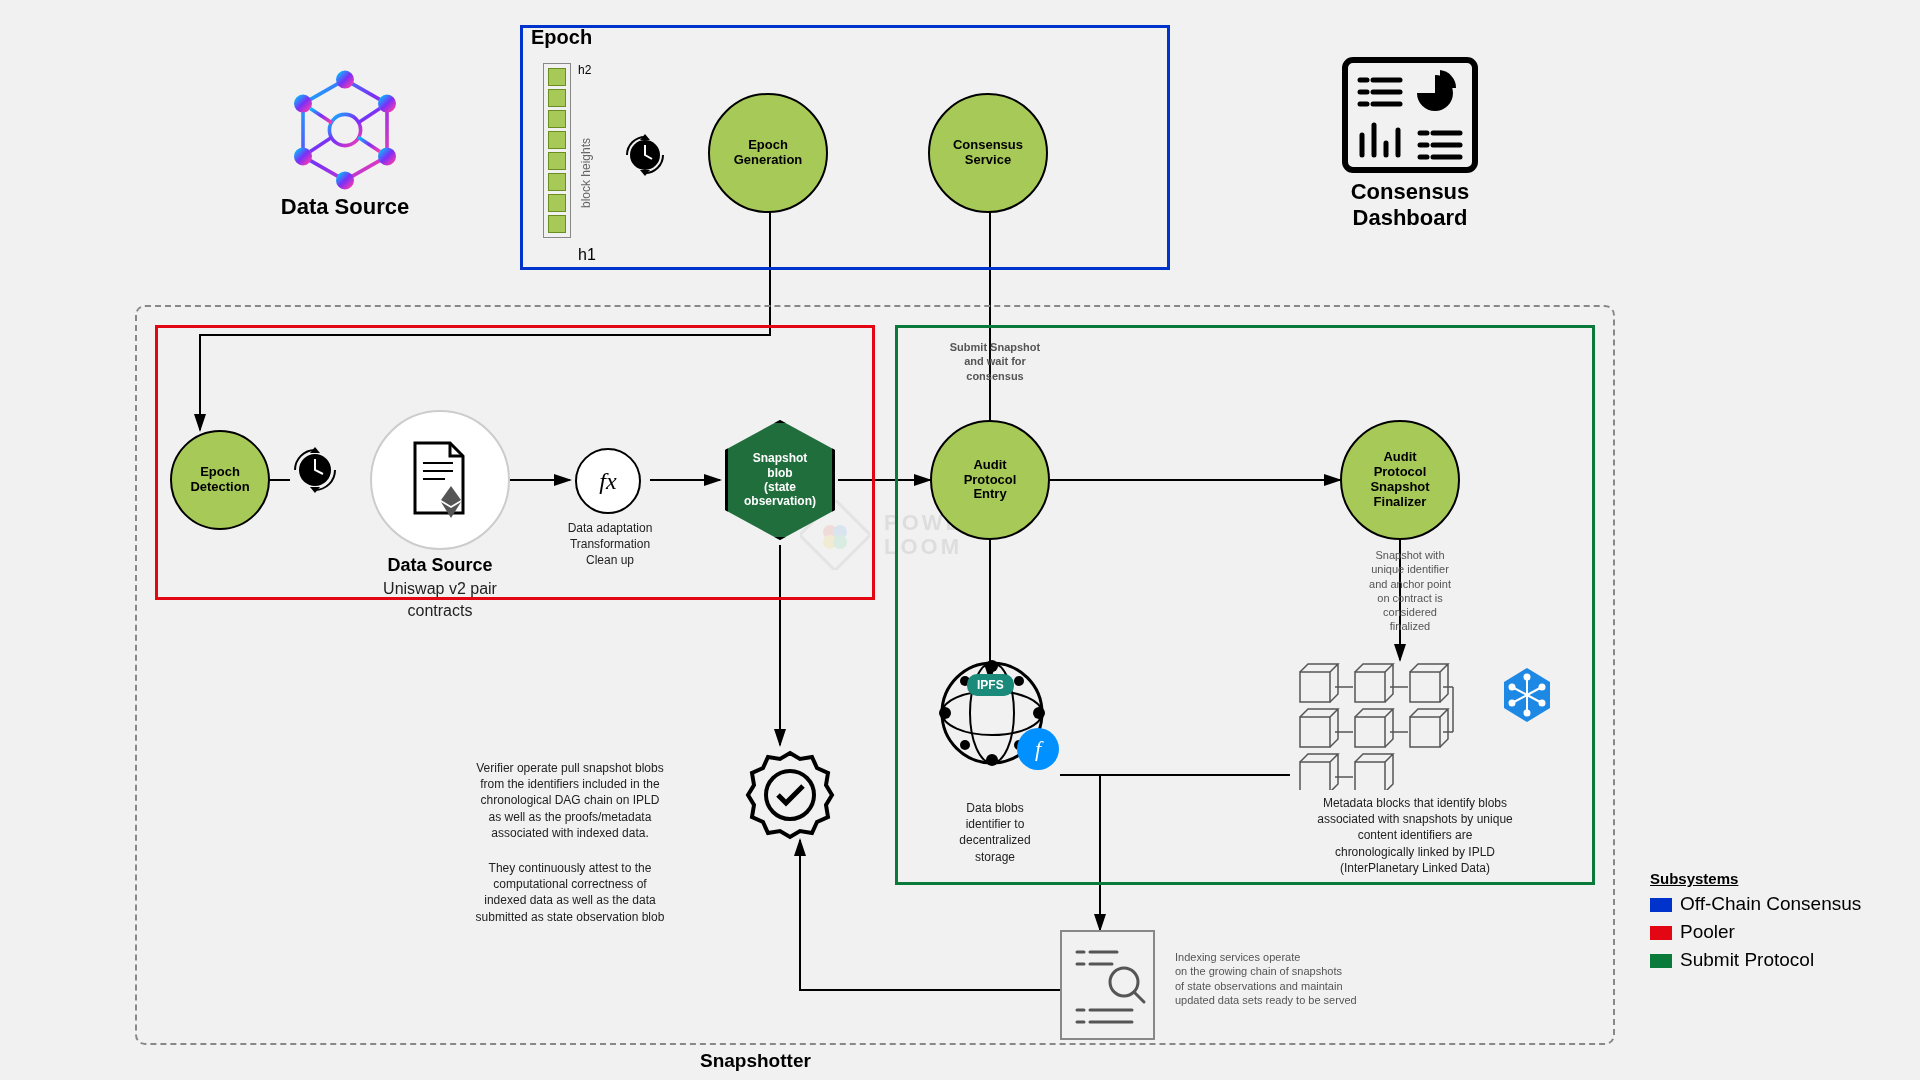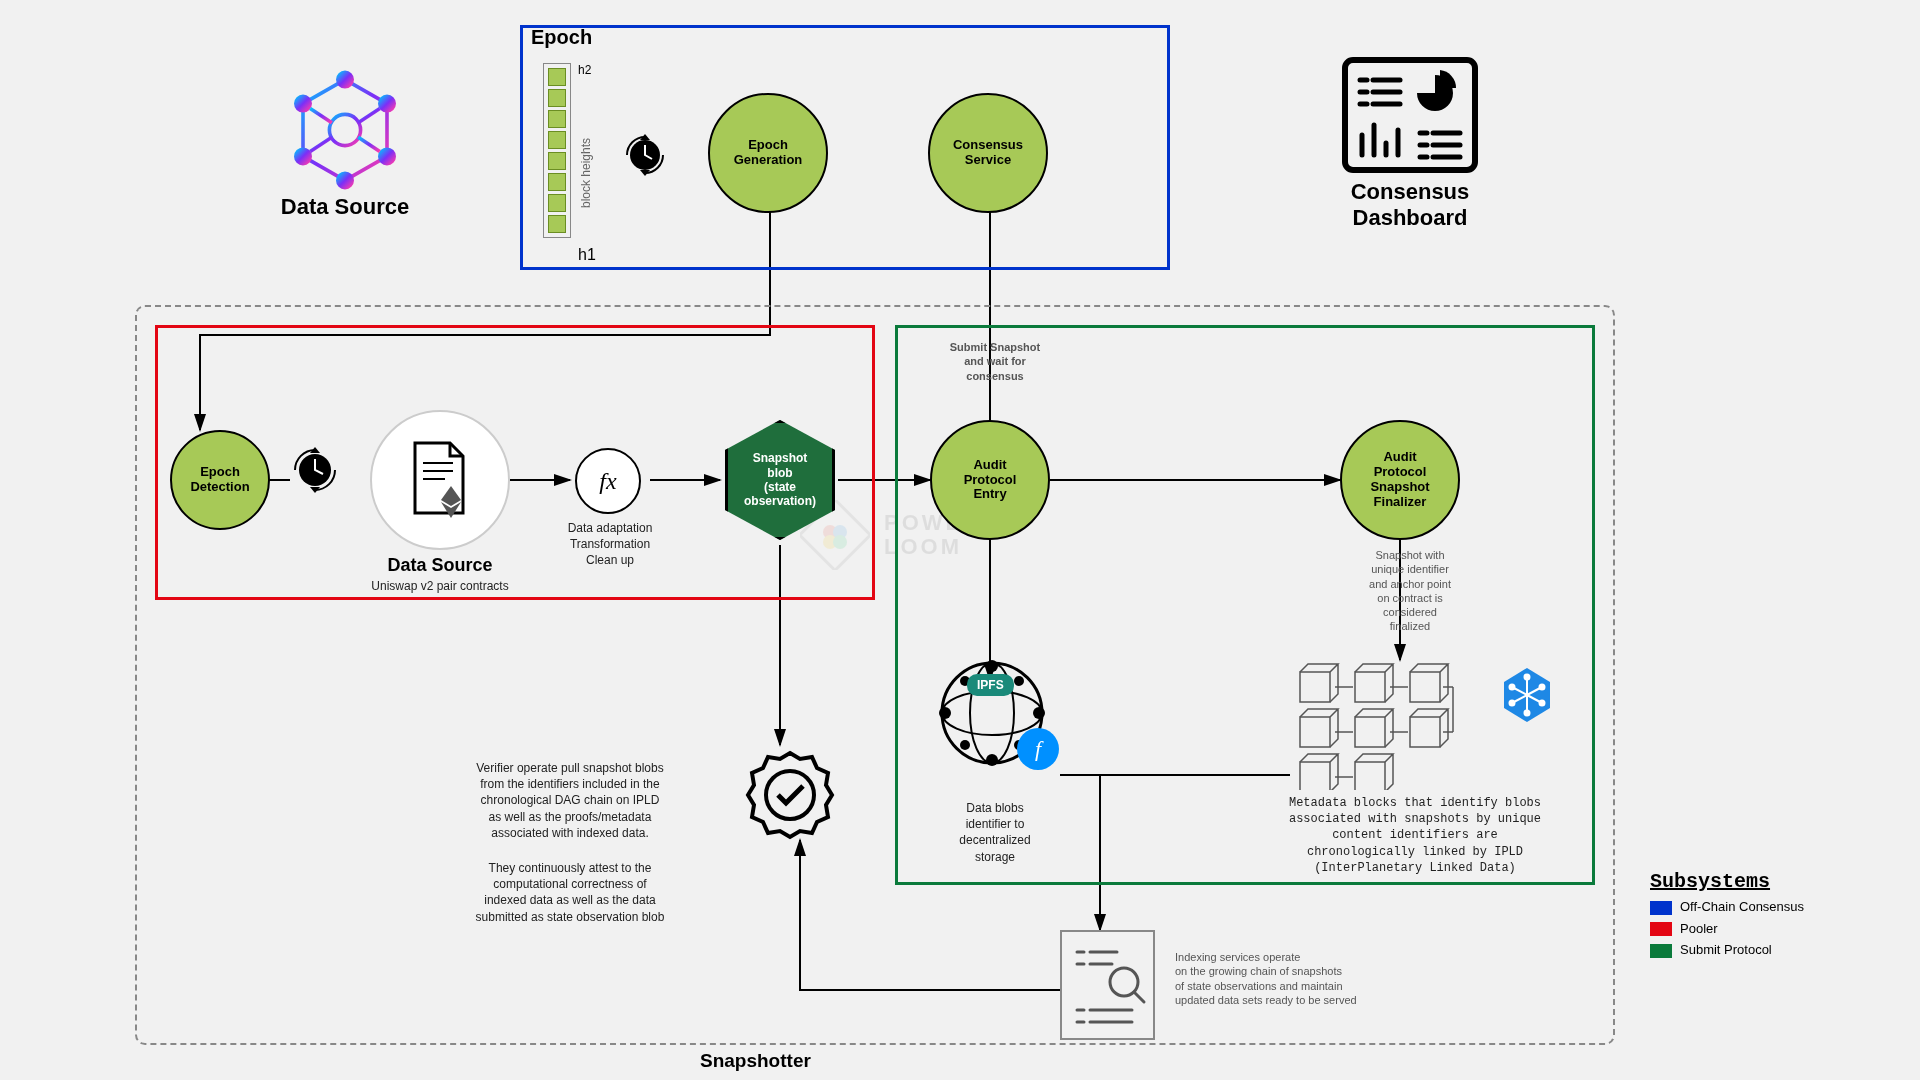--- a/index.html
+++ b/index.html
@@ -42,21 +42,21 @@
     border: 3px solid #000;
   }
   .box-blue { border: 3px solid #0033cc; }
   .box-red  { border: 3px solid #e30613; }
   .box-green{ border: 3px solid #0a7a3b; }
   .dashed-box { border: 2px dashed #888; border-radius: 10px; }
   .label { font-weight: 700; text-align: center; }
   .small-text { font-size: 12px; color: #222; text-align: center; line-height: 1.35; }
   .tiny-text { font-size: 11px; color: #555; text-align: center; line-height: 1.3; }
   .legend-box { width: 22px; height: 14px; display: inline-block; margin-right: 8px; vertical-align: middle; }
-  .legend-item { font-size: 13px; margin-top: 6px; }
+  .legend-item { font-size: 19px; margin-top: 6px; }
   .heading { font-size: 22px; font-weight: 800; }
   svg.arrows { position:absolute; left:0; top:0; width:1920px; height:1080px; pointer-events:none; }
 </style>
 </head>
 <body>
 
 <svg class="arrows">
   <defs>
     <marker id="arrow" markerWidth="10" markerHeight="10" refX="8" refY="3" orient="auto">
       <path d="M0,0 L9,3 L0,6 Z" fill="#000"></path>
@@ -227,21 +227,21 @@
     <path d="M10 5 L45 5 L58 18 L58 75 L10 75 Z" fill="none" stroke="#000" stroke-width="3"></path>
     <path d="M45 5 L45 18 L58 18" fill="none" stroke="#000" stroke-width="3"></path>
     <line x1="18" y1="25" x2="48" y2="25" stroke="#000" stroke-width="2"></line>
     <line x1="18" y1="33" x2="48" y2="33" stroke="#000" stroke-width="2"></line>
     <line x1="18" y1="41" x2="40" y2="41" stroke="#000" stroke-width="2"></line>
     <polygon points="46,48 56,62 46,68 36,62" fill="#555"></polygon>
     <polygon points="46,70 56,64 46,80 36,64" fill="#555"></polygon>
   </svg>
 </div>
 <div class="abs label" style="left:370px; top:555px; width:140px; font-size:18px;">Data Source</div>
-<div class="abs small-text" style="left:350px; top:578px; width:180px; font-size:12px;">Uniswap v2 pair contracts</div>
+<div class="abs small-text" style="left:350px; top:578px; width:180px; font-size:16px;">Uniswap v2 pair contracts</div>
 
 <div class="abs" style="left:575px; top:448px; width:66px; height:66px; border-radius:50%; background:#fff; border:2.5px solid #000; display:flex; align-items:center; justify-content:center; font-style:italic; font-size:24px; font-family:serif;">
   <span>fx</span>
 </div>
 <div class="abs small-text" style="left:545px; top:520px; width:130px; white-space:pre-line;text-align:center;">Data adaptation
 Transformation
 Clean up</div>
 
 <div class="abs" style="left:725px; top:420px;">
   <div class="hex-node">
@@ -360,21 +360,21 @@
         <line x1="27" y1="30" x2="12" y2="22"></line>
       <circle cx="27" cy="12" r="2.5" fill="#fff"></circle>
         <circle cx="42" cy="22" r="2.5" fill="#fff"></circle>
       <circle cx="42" cy="38" r="2.5" fill="#fff"></circle>
         <circle cx="27" cy="48" r="2.5" fill="#fff"></circle>
       <circle cx="12" cy="38" r="2.5" fill="#fff"></circle>
         <circle cx="12" cy="22" r="2.5" fill="#fff"></circle>
     </g>
   </svg>
 </div>
-<div class="abs small-text" style="left:1270px; top:795px; width:290px; white-space:pre-line;font-family:Liberation Mono, monospace;">Metadata blocks that identify blobs
+<div class="abs small-text" style="left:1270px; top:795px; width:290px; white-space:pre-line;">Metadata blocks that identify blobs
 associated with snapshots by unique
 content identifiers are
 chronologically linked by IPLD
 (InterPlanetary Linked Data)</div>
 
 <div class="abs small-text" style="left:420px; top:760px; width:300px; white-space:pre-line; text-align:center;">Verifier operate pull snapshot blobs
 from  the identifiers included in the
 chronological DAG chain on IPLD
 as well as the proofs/metadata
 associated with indexed data.</div>
@@ -406,21 +406,21 @@
         <line x1="28" y1="90" x2="70" y2="90"></line>
     </g>
   </svg>
 </div>
 <div class="abs tiny-text" style="left:1175px; top:950px; width:270px; white-space:pre-line; text-align:left;">Indexing services operate
 on the growing chain of snapshots
 of state observations and maintain
 updated data sets ready to be served</div>
 
 <div class="abs" style="left:1650px; top:870px;">
-  <div style="font-size:20px; font-weight:800; text-decoration:underline;font-family:Liberation Mono, monospace;">Subsystems</div>
+  <div style="font-size:15px; font-weight:800; text-decoration:underline;">Subsystems</div>
   <div class="legend-item">
     <span class="legend-box" style="background:#0033cc;"></span><span>Off-Chain Consensus</span>
   </div>
   <div class="legend-item">
     <span class="legend-box" style="background:#e30613;"></span><span>Pooler</span>
   </div>
   <div class="legend-item">
     <span class="legend-box" style="background:#0a7a3b;"></span><span>Submit Protocol</span>
   </div>
 </div>

